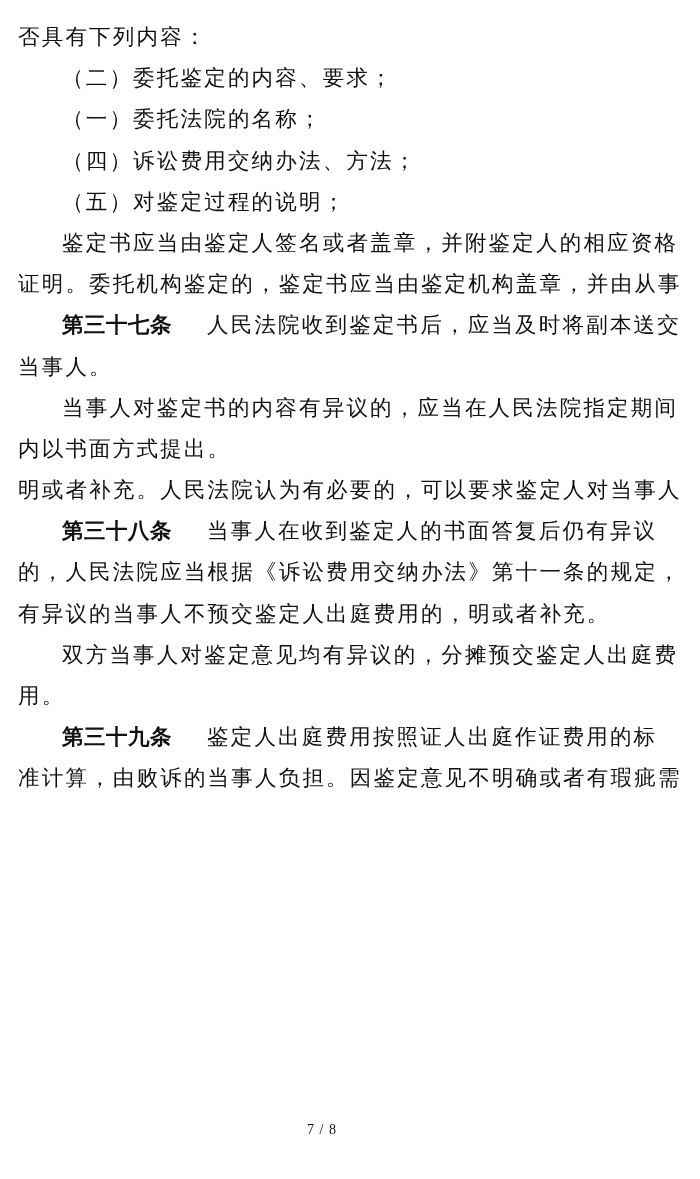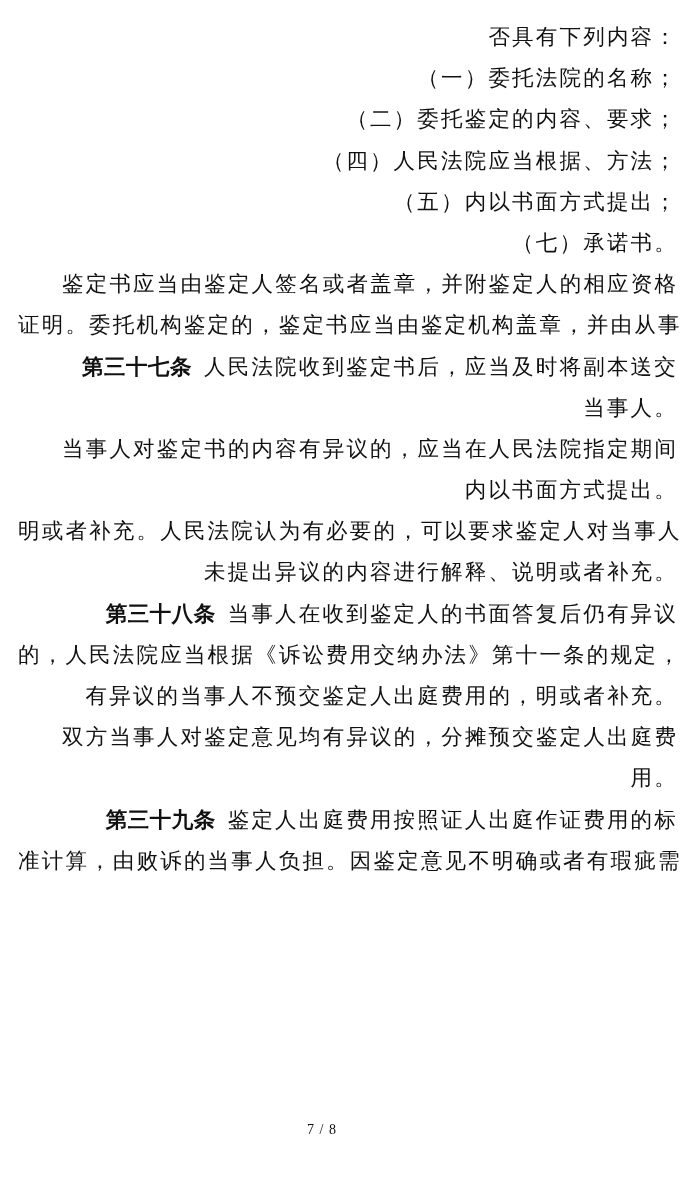--- a/index.html
+++ b/index.html
@@ -1,44 +1,42 @@
 <!DOCTYPE html>
 <html><head>
 <meta charset="utf-8">
 <style>
   html, body { margin: 0; padding: 0; background: #ffffff; }
   body { width: 700px; height: 1179px; position: relative; overflow: hidden;
          font-family: "DejaVu Serif", "Liberation Serif", serif; color: #111; }
-  .page { position: absolute; left: 18px; top: 16px; width: 660px; text-align: right; }
+  .page { position: absolute; left: 18px; top: 16px; width: 660px; }
   .line { height: 41.2px; line-height: 41.2px; font-size: 21.5px; white-space: nowrap;
           letter-spacing: 2.2px; overflow: visible; }
   .indent { padding-left: 44px; }
   .art { font-family: "DejaVu Sans", "Liberation Sans", sans-serif; font-weight: bold;
-         letter-spacing: 0.5px; margin-right: 12px; }
+         letter-spacing: 0.5px; margin-right: 35px; }
   .footer { position: absolute; top: 1122px; left: 0; width: 644px; text-align: center;
             font-size: 14px; letter-spacing: 1px; font-family: "Liberation Serif", serif; }
 </style>
 </head>
 <body>
 
 <div class="page">
   <div class="line">否具有下列内容：</div>
+  <div class="line indent">（二）委托鉴定的内容、要求；</div>
   <div class="line indent">（一）委托法院的名称；</div>
-  <div class="line indent">（二）委托鉴定的内容、要求；</div>
-  <div class="line indent">（四）人民法院应当根据、方法；</div>
-  <div class="line indent">（五）内以书面方式提出；</div>
-  <div class="line indent">（七）承诺书。</div>
+  <div class="line indent">（四）诉讼费用交纳办法、方法；</div>
+  <div class="line indent">（五）对鉴定过程的说明；</div>
   <div class="line indent">鉴定书应当由鉴定人签名或者盖章，并附鉴定人的相应资格</div>
   <div class="line">证明。委托机构鉴定的，鉴定书应当由鉴定机构盖章，并由从事</div>
   <div class="line indent"><span class="art">第三十七条</span><span>人民法院收到鉴定书后，应当及时将副本送交</span></div>
   <div class="line">当事人。</div>
   <div class="line indent">当事人对鉴定书的内容有异议的，应当在人民法院指定期间</div>
   <div class="line">内以书面方式提出。</div>
   <div class="line">明或者补充。人民法院认为有必要的，可以要求鉴定人对当事人</div>
-  <div class="line">未提出异议的内容进行解释、说明或者补充。</div>
   <div class="line indent"><span class="art">第三十八条</span><span>当事人在收到鉴定人的书面答复后仍有异议</span></div>
   <div class="line">的，人民法院应当根据《诉讼费用交纳办法》第十一条的规定，</div>
   <div class="line">有异议的当事人不预交鉴定人出庭费用的，明或者补充。</div>
   <div class="line indent">双方当事人对鉴定意见均有异议的，分摊预交鉴定人出庭费</div>
   <div class="line">用。</div>
   <div class="line indent"><span class="art">第三十九条</span><span>鉴定人出庭费用按照证人出庭作证费用的标</span></div>
   <div class="line">准计算，由败诉的当事人负担。因鉴定意见不明确或者有瑕疵需</div>
 </div>
 
 <div class="footer">7 / 8</div>

